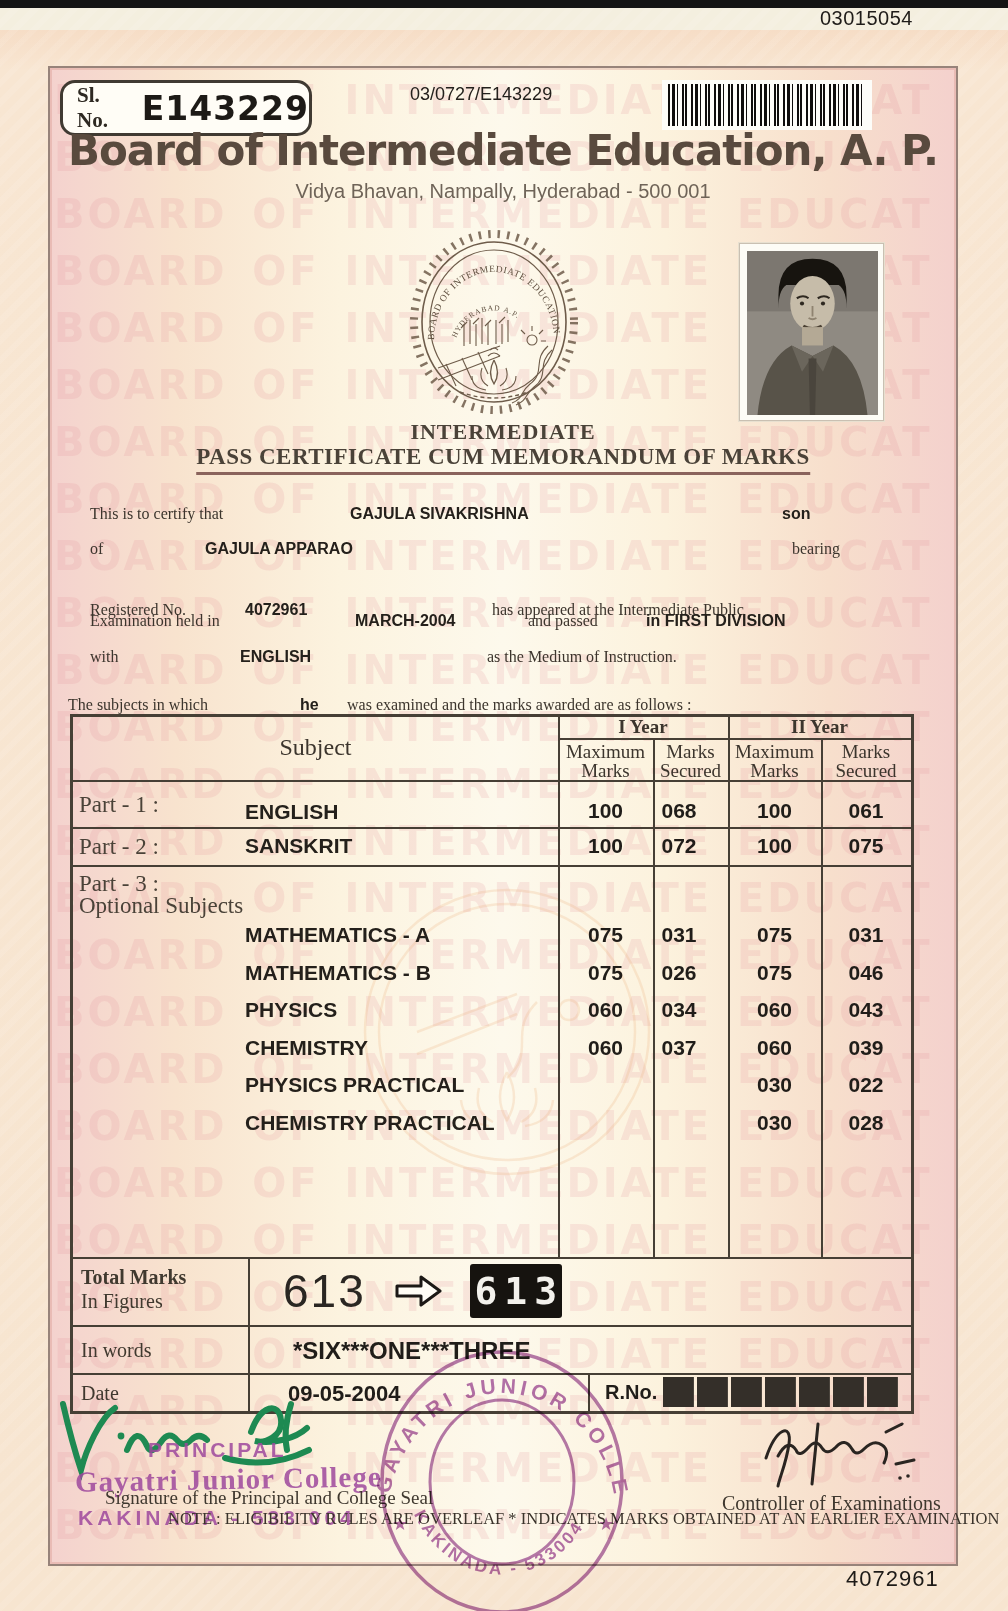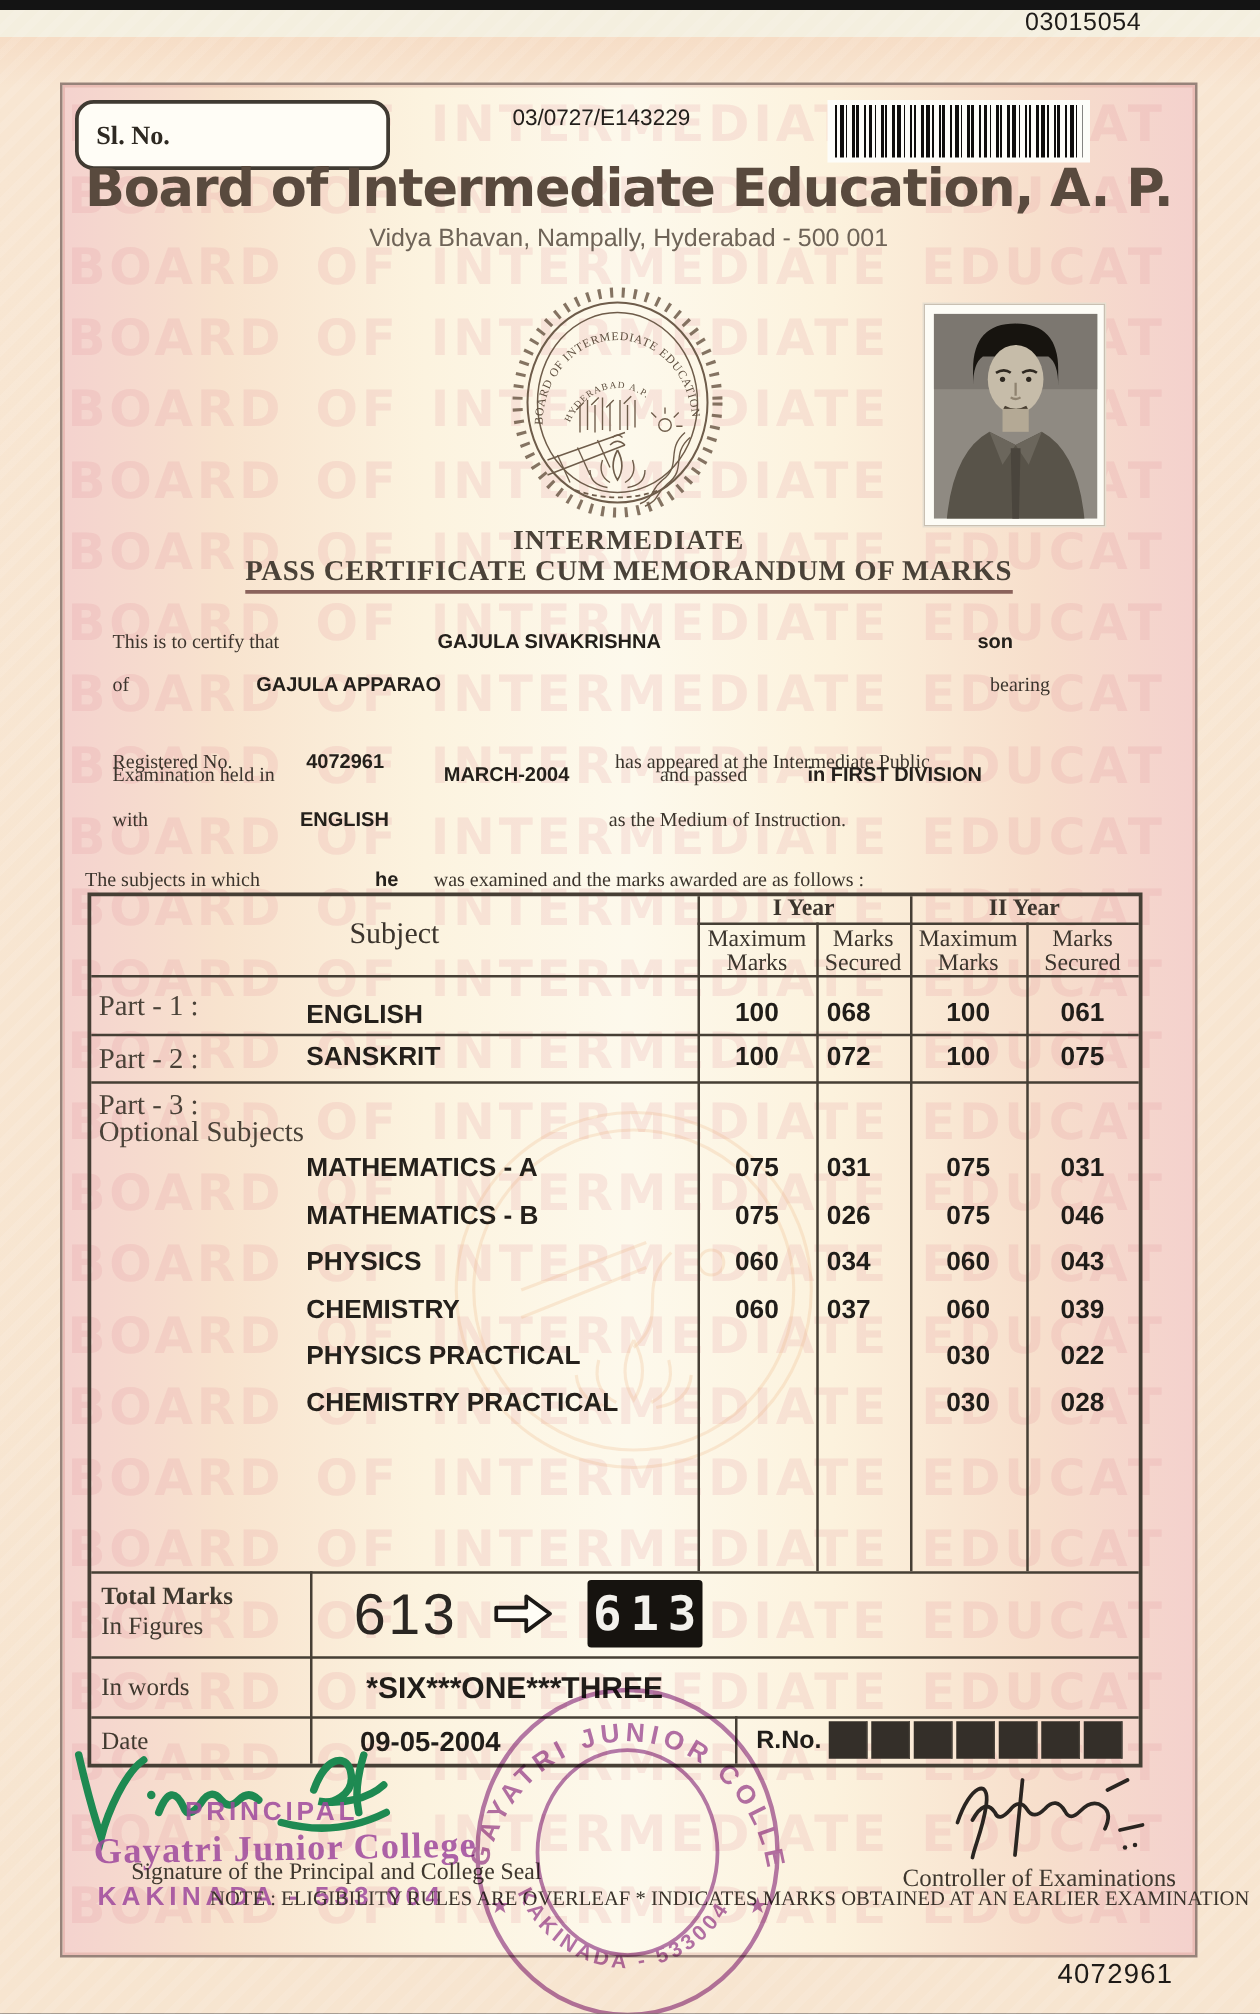--- a/index.html
+++ b/index.html
@@ -89,20 +89,21 @@
 
 <div class="page">
   <div class="top-strip"></div>
   <div class="scan-no">03015054</div>
 
   <div class="cert">
     <div class="wm">BOARD OF INTERMEDIATE EDUCAT  BOARD OF INTERMEDIATE EDUCAT  BOARD OF INTERMEDIATE EDUCAT  BOARD OF INTERMEDIATE EDUCAT  BOARD OF INTERMEDIATE EDUCAT  BOARD OF INTERMEDIATE EDUCAT  BOARD OF INTERMEDIATE EDUCAT  BOARD OF INTERMEDIATE EDUCAT  BOARD OF INTERMEDIATE EDUCAT  BOARD OF INTERMEDIATE EDUCAT  BOARD OF INTERMEDIATE EDUCAT  BOARD OF INTERMEDIATE EDUCAT  BOARD OF INTERMEDIATE EDUCAT  BOARD OF INTERMEDIATE EDUCAT  BOARD OF INTERMEDIATE EDUCAT  BOARD OF INTERMEDIATE EDUCAT  BOARD OF INTERMEDIATE EDUCAT  BOARD OF INTERMEDIATE EDUCAT  BOARD OF INTERMEDIATE EDUCAT  BOARD OF INTERMEDIATE EDUCAT  BOARD OF INTERMEDIATE EDUCAT  BOARD OF INTERMEDIATE EDUCAT  BOARD OF INTERMEDIATE EDUCAT  BOARD OF INTERMEDIATE EDUCAT  BOARD OF INTERMEDIATE EDUCAT  BOARD OF INTERMEDIATE EDUCAT  BOARD OF INTERMEDIATE EDUCAT  BOARD OF INTERMEDIATE EDUCAT  BOARD OF INTERMEDIATE EDUCAT  BOARD OF INTERMEDIATE EDUCAT  BOARD OF INTERMEDIATE EDUCAT  BOARD OF INTERMEDIATE EDUCAT  BOARD OF INTERMEDIATE EDUCAT  BOARD OF INTERMEDIATE EDUCAT  BOARD OF INTERMEDIATE EDUCAT  BOARD OF INTERMEDIATE EDUCAT  BOARD OF INTERMEDIATE EDUCAT  BOARD OF INTERMEDIATE EDUCAT  BOARD OF INTERMEDIATE EDUCAT  BOARD OF INTERMEDIATE EDUCAT  BOARD OF INTERMEDIATE EDUCAT  BOARD OF INTERMEDIATE EDUCAT  BOARD OF INTERMEDIATE EDUCAT  BOARD OF INTERMEDIATE EDUCAT  BOARD OF INTERMEDIATE EDUCAT  BOARD OF INTERMEDIATE EDUCAT  BOARD OF INTERMEDIATE EDUCAT  BOARD OF INTERMEDIATE EDUCAT  BOARD OF INTERMEDIATE EDUCAT  BOARD OF INTERMEDIATE EDUCAT  BOARD OF INTERMEDIATE EDUCAT  BOARD OF INTERMEDIATE EDUCAT  BOARD OF INTERMEDIATE EDUCAT  BOARD OF INTERMEDIATE EDUCAT  BOARD OF INTERMEDIATE EDUCAT  BOARD OF INTERMEDIATE EDUCAT  BOARD OF INTERMEDIATE EDUCAT  BOARD OF INTERMEDIATE EDUCAT  BOARD OF INTERMEDIATE EDUCAT  BOARD OF INTERMEDIATE EDUCAT  </div>
 
     <div class="slno-box">
       <span class="slno-label">Sl. No.</span>
+      <span class="slno-value">E143229</span>
     </div>
     <div class="ref-no">03/0727/E143229</div>
     <div class="barcode">
         <div class="bars"></div>
       </div>
 
     <div class="board-title">Board of Intermediate Education, A. P.</div>
     <div class="board-address">Vidya Bhavan, Nampally, Hyderabad - 500 001</div>
 
     <div class="emblem">

